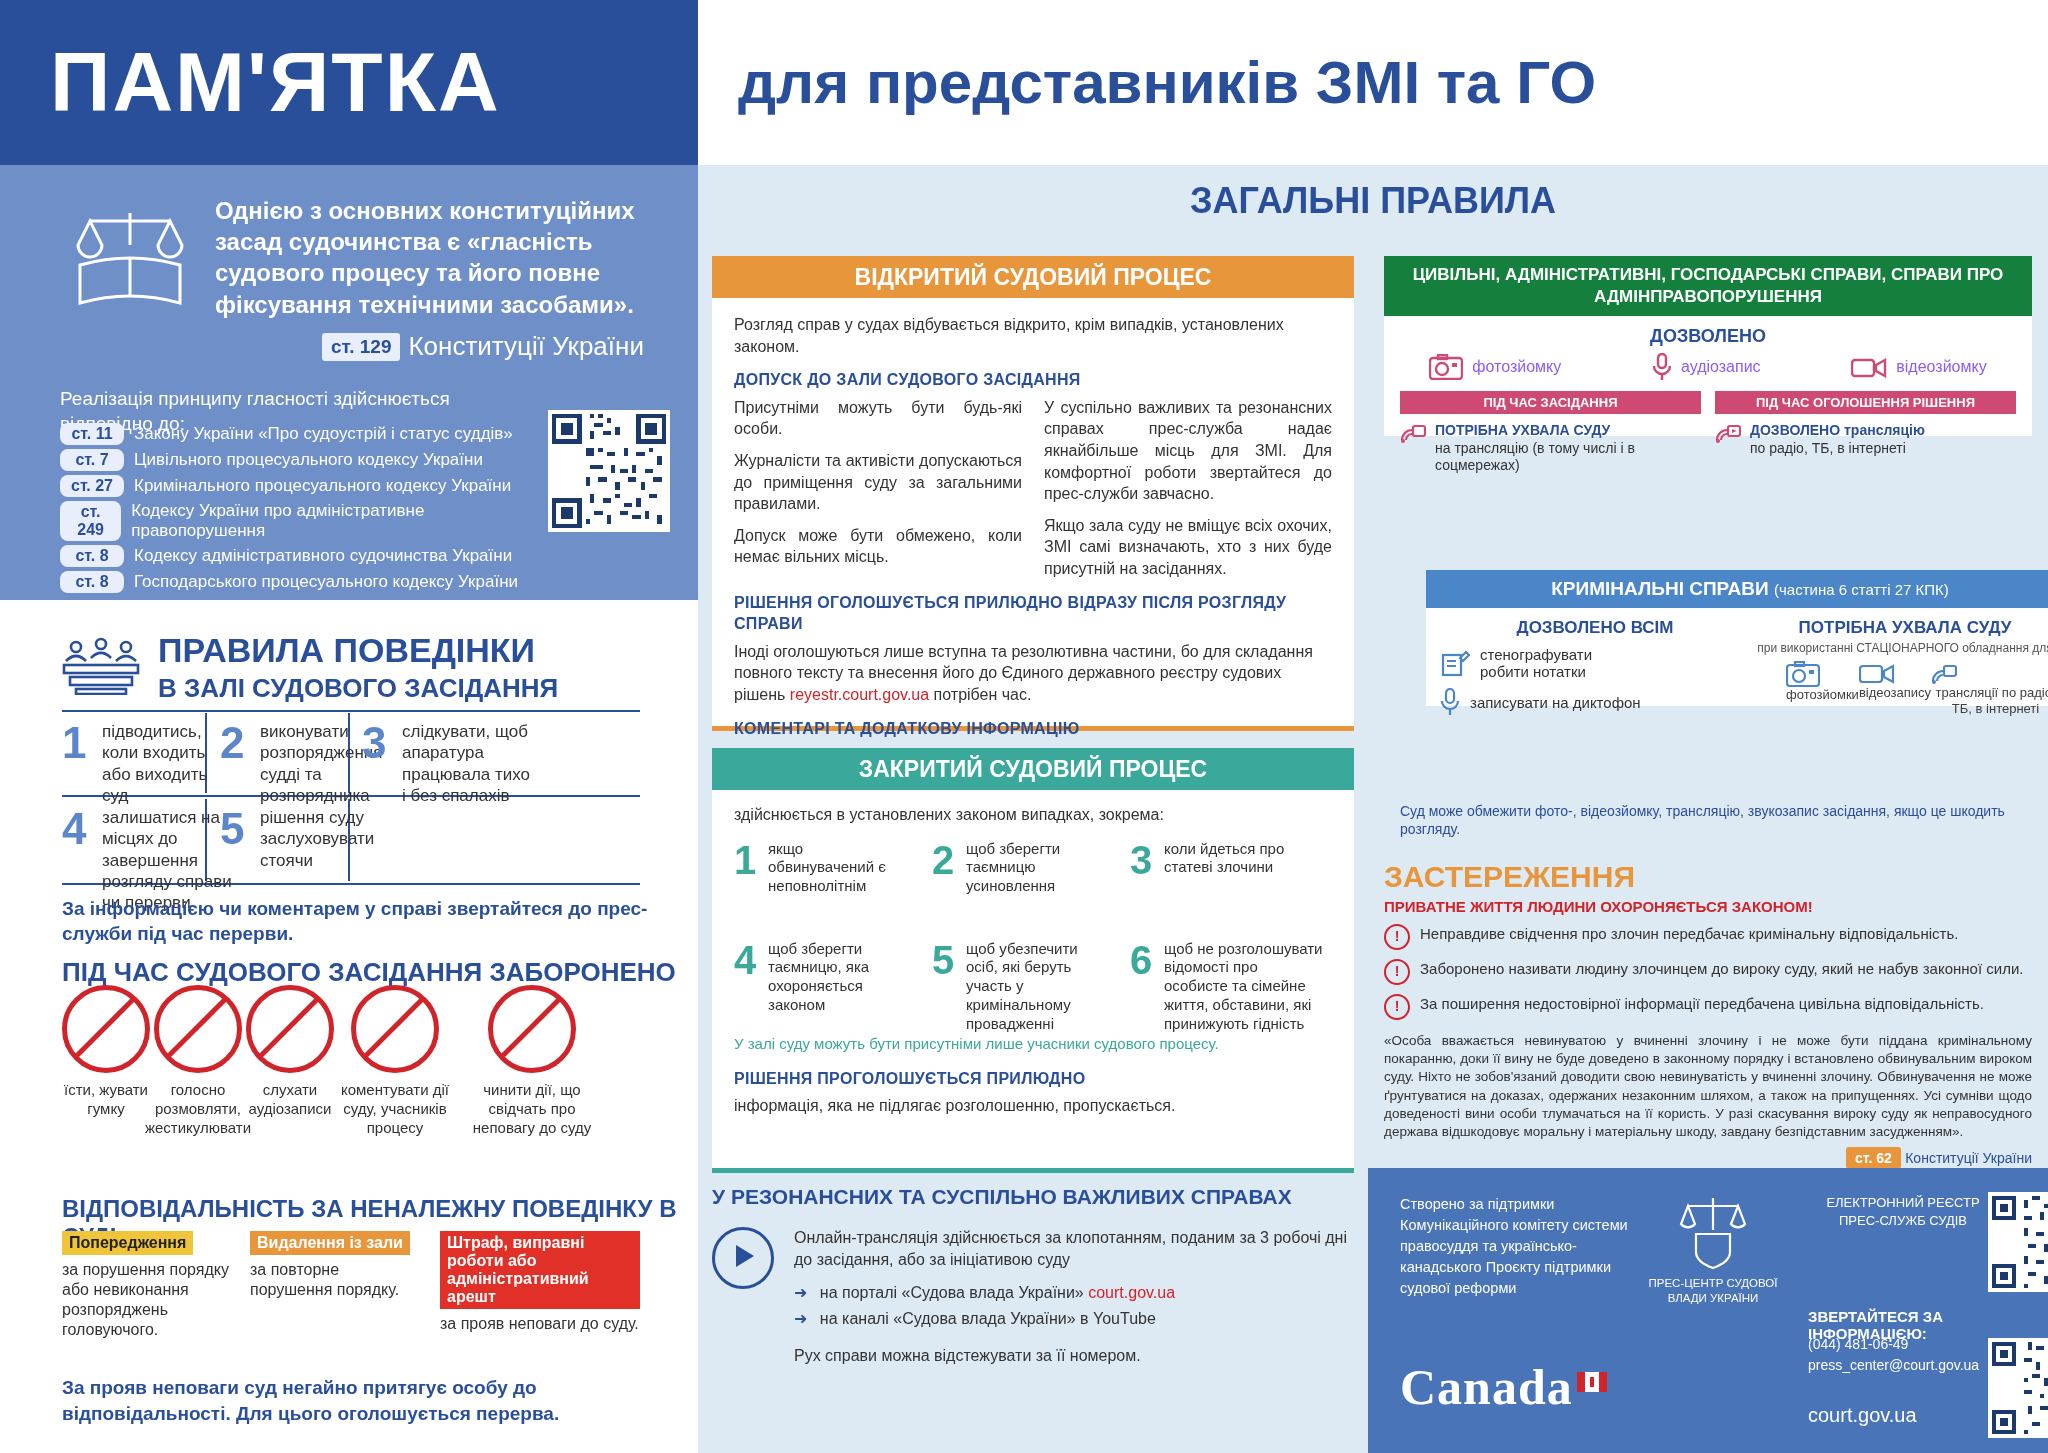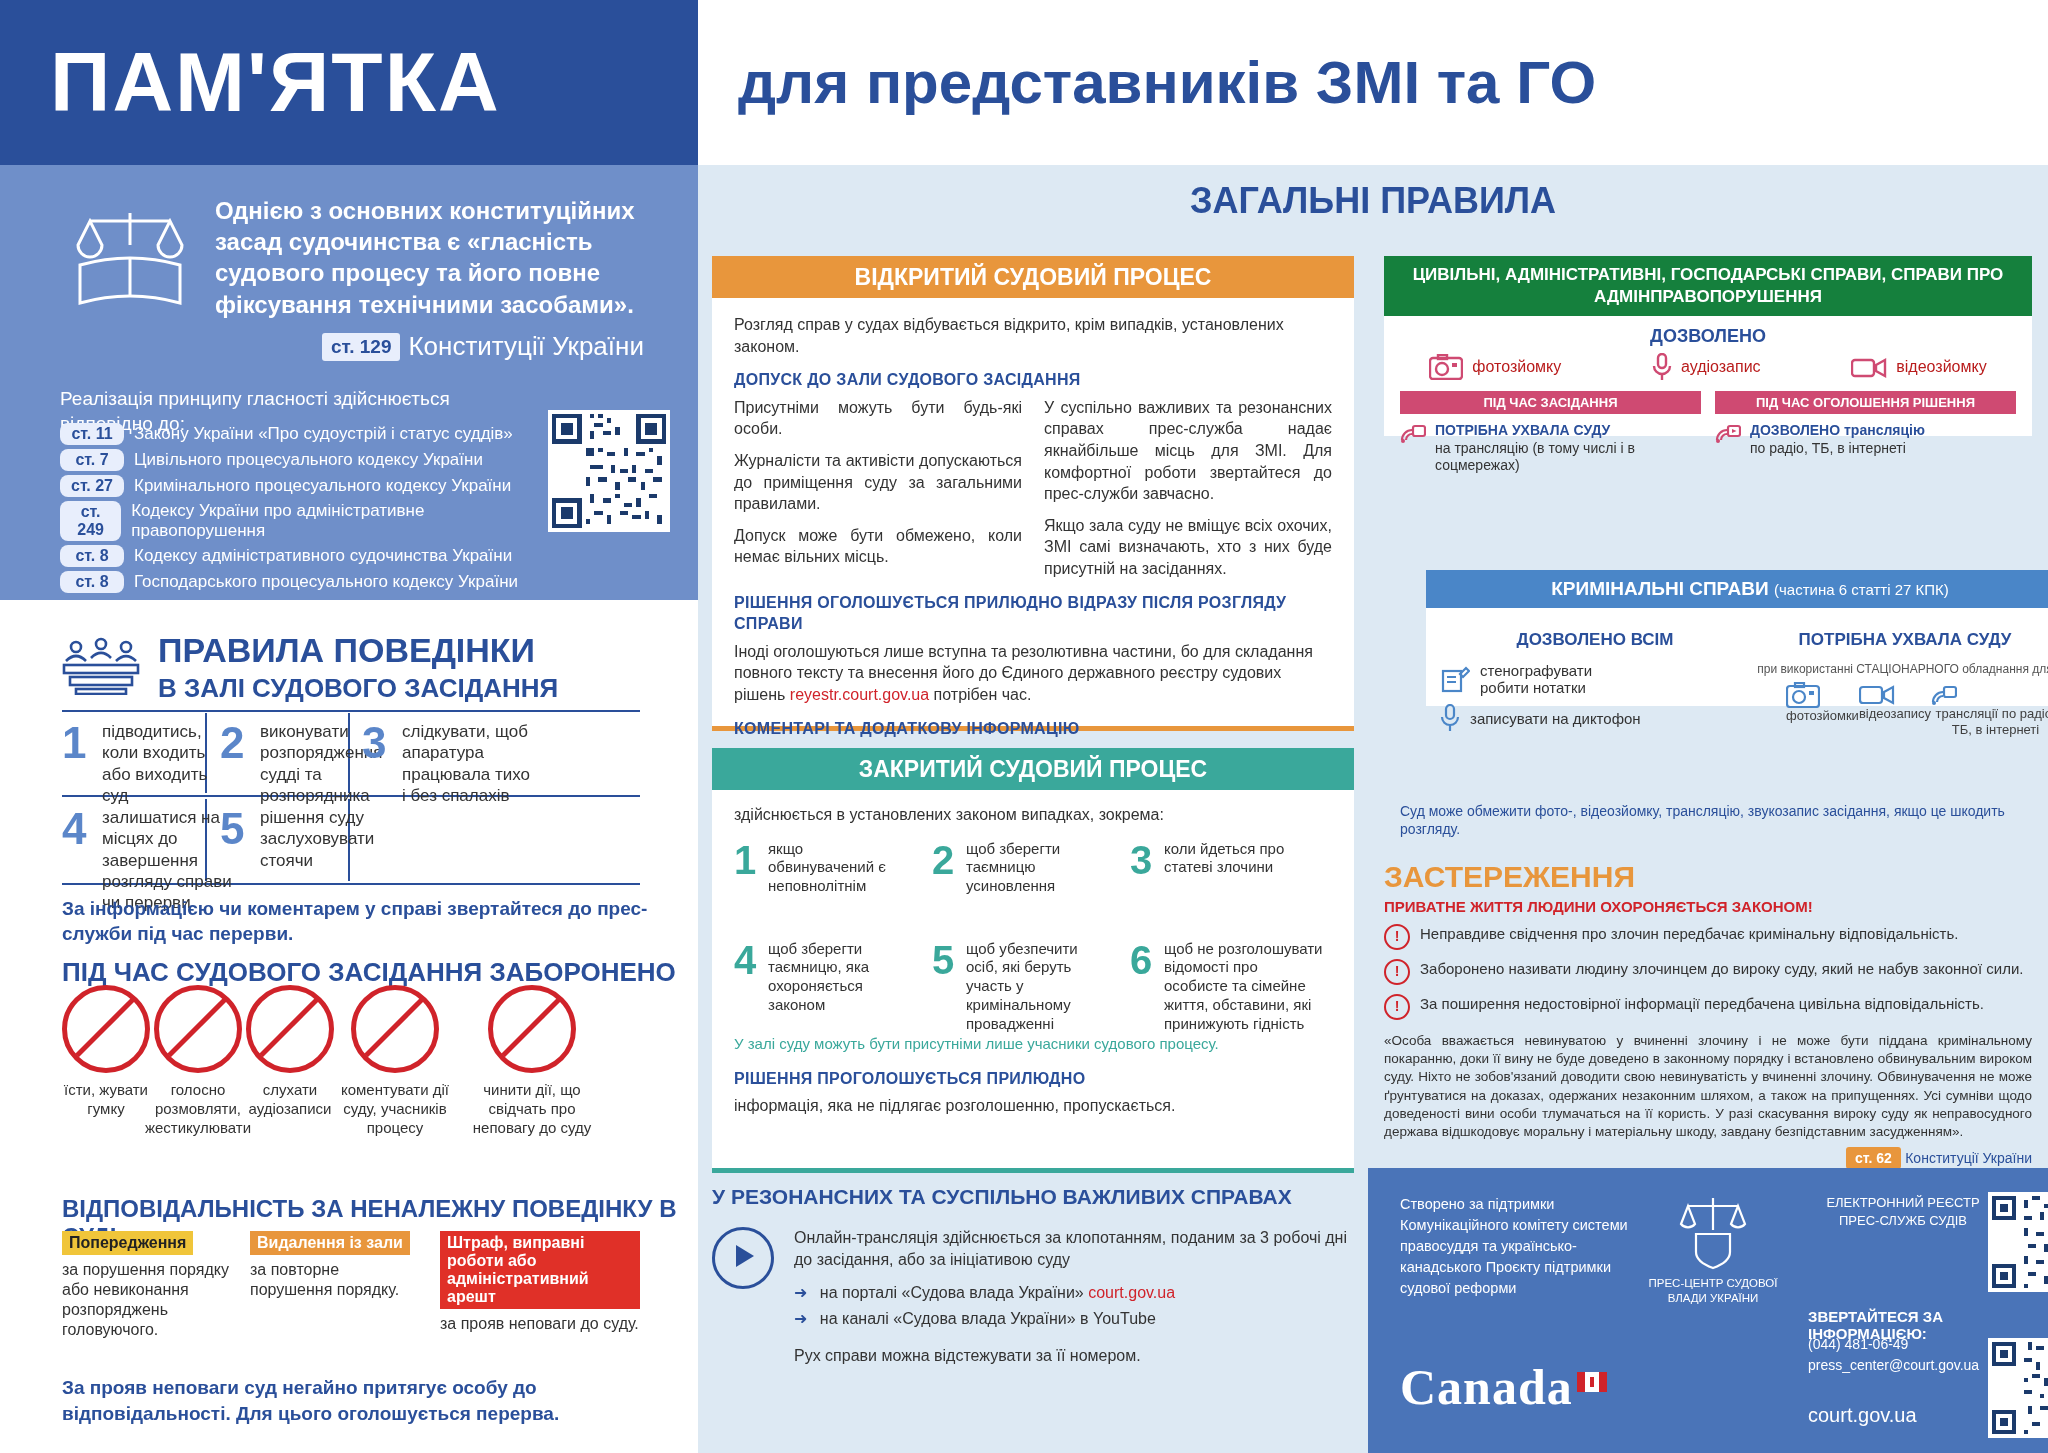--- a/index.html
+++ b/index.html
@@ -78,33 +78,33 @@
   .play:after{content:"";position:absolute;left:21px;top:15px;border-left:18px solid #2a4f9a;border-top:11px solid transparent;border-bottom:11px solid transparent;}
   .reson-txt{color:#333;font-size:16px;line-height:1.4;}
   .arrow{color:#2a4f9a;margin-right:8px;}
 
   
   .rightcol{position:absolute;left:1368px;top:165px;width:680px;height:1288px;background:#dde9f3;}
   .civil{left:1384px;top:256px;width:648px;height:180px;}
   .civil .hd{background:#15803d;padding:8px 0;font-size:17px;line-height:1.3;}
   .allow-t{text-align:center;color:#2a4f9a;font-size:18px;font-weight:bold;margin-top:10px;}
   .ic3{display:flex;justify-content:space-around;align-items:center;margin-top:6px;}
-  .ic3 .it{display:flex;align-items:center;gap:9px;color:#b91c1c;font-size:16px;}
+  .ic3 .it{display:flex;align-items:center;gap:9px;color:#8b5cf6;font-size:16px;}
   .pinkbars{display:flex;gap:14px;padding:0 16px;margin-top:10px;}
   .pinkbar{flex:1;background:#cf4a72;color:#fff;font-size:13px;font-weight:bold;text-align:center;padding:4px 0;}
   .pinkunder{display:flex;gap:14px;padding:0 16px;margin-top:8px;}
   .pinkunder>div{flex:1;display:flex;gap:9px;align-items:flex-start;color:#333;font-size:14px;line-height:1.25;}
   .pinkunder b{color:#2a4f9a;}
 
   .crim{left:1426px;top:570px;width:648px;height:136px;}
   .crim .hd{background:#4a86c8;padding:8px 0;font-size:19px;}
   .crim .hd small{font-size:15px;font-weight:normal;}
   .crimcols{display:flex;padding:10px 14px 0;}
   .crimcol{flex:1;}
-  .crimcol h4{margin:12px;color:#2a4f9a;font-size:17px;text-align:center;}
+  .crimcol h4{margin:0;color:#2a4f9a;font-size:17px;text-align:center;}
   .crimcol .sub{color:#555;font-size:12px;text-align:center;margin-top:3px;line-height:1.2;}
   .rowic{display:flex;align-items:center;gap:10px;color:#333;font-size:15px;margin-top:8px;}
   .ic3b{display:flex;justify-content:space-around;margin-top:6px;text-align:center;color:#404040;font-size:13px;line-height:1.2;margin-left:36px;}
   .crimnote{color:#2a4f9a;font-size:14px;line-height:1.3;padding:0 16px;margin-top:6px;}
 
   .zaster{position:absolute;left:1384px;top:860px;width:648px;}
   .z-h{color:#e8963c;font-size:30px;font-weight:bold;}
   .z-sub{color:#d0232a;font-size:15px;font-weight:bold;margin-top:4px;}
   .z-item{display:flex;gap:10px;margin-top:9px;color:#333;font-size:15px;line-height:1.3;}
   .excl{flex:none;width:22px;height:22px;border:2px solid #d0232a;border-radius:50%;color:#d0232a;font-weight:bold;font-size:14px;text-align:center;line-height:20px;}

